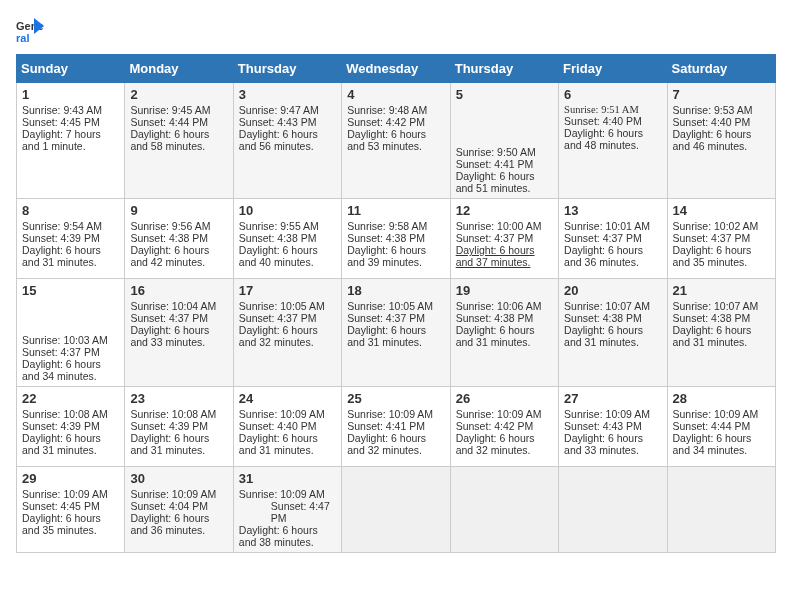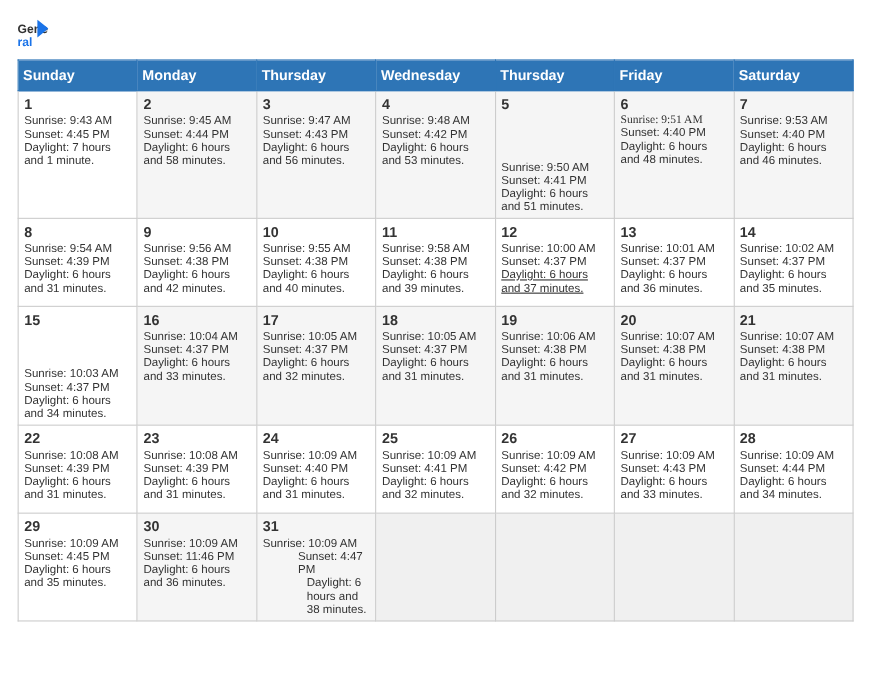--- a/index.html
+++ b/index.html
@@ -289,28 +289,28 @@
       <tr>
         <td>
           <span class="day-num">29</span>
           <span style="display: block;">Sunrise: 10:09 AM</span>
           <span style="display: block;">Sunset: 4:45 PM</span>
           <span style="display: block;">Daylight: 6 hours and 35 minutes.</span>
         </td>
         <td>
           <span class="day-num">30</span>
           <span style="display: block;">Sunrise: 10:09 AM</span>
-          <span style="display: block;">Sunset: 11:46 PM</span>
+          <span style="display: block;">Sunset: 4:04 PM</span>
           <span style="display: block;">Daylight: 6 hours and 36 minutes.</span>
         </td>
         <td>
           <span class="day-num">31</span>
           <span style="display: block;">Sunrise: 10:09 AM</span>
           <span style="display: block; margin-left: 32px;">Sunset: 4:47 PM</span>
-          <span style="display: block; margin-left: 40px;">Daylight: 6 hours and 38 minutes.</span>
+          <span style="display: block;">Daylight: 6 hours and 38 minutes.</span>
         </td>
         <td class="empty-cell"></td>
         <td class="empty-cell"></td>
         <td class="empty-cell"></td>
         <td class="empty-cell"></td>
       </tr>
     </tbody>
 </table>
 
 </body></html>

